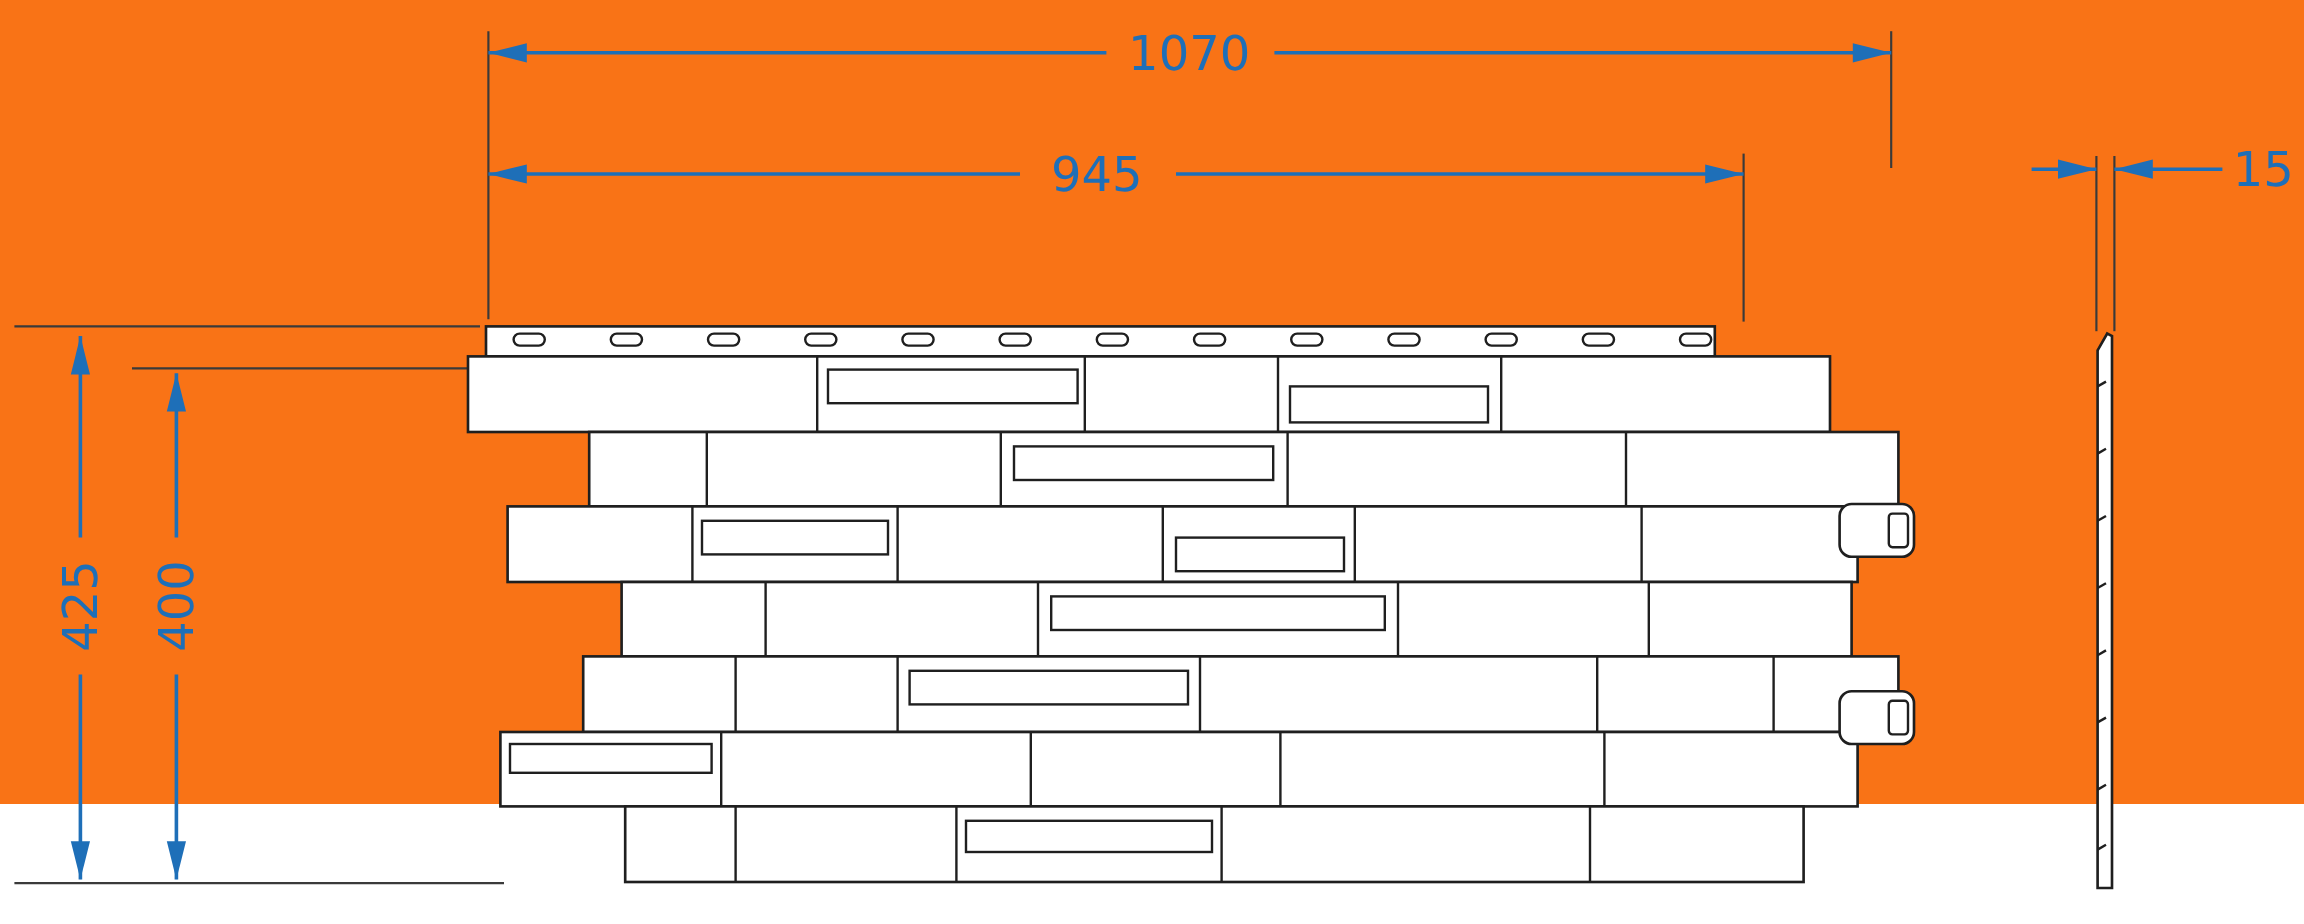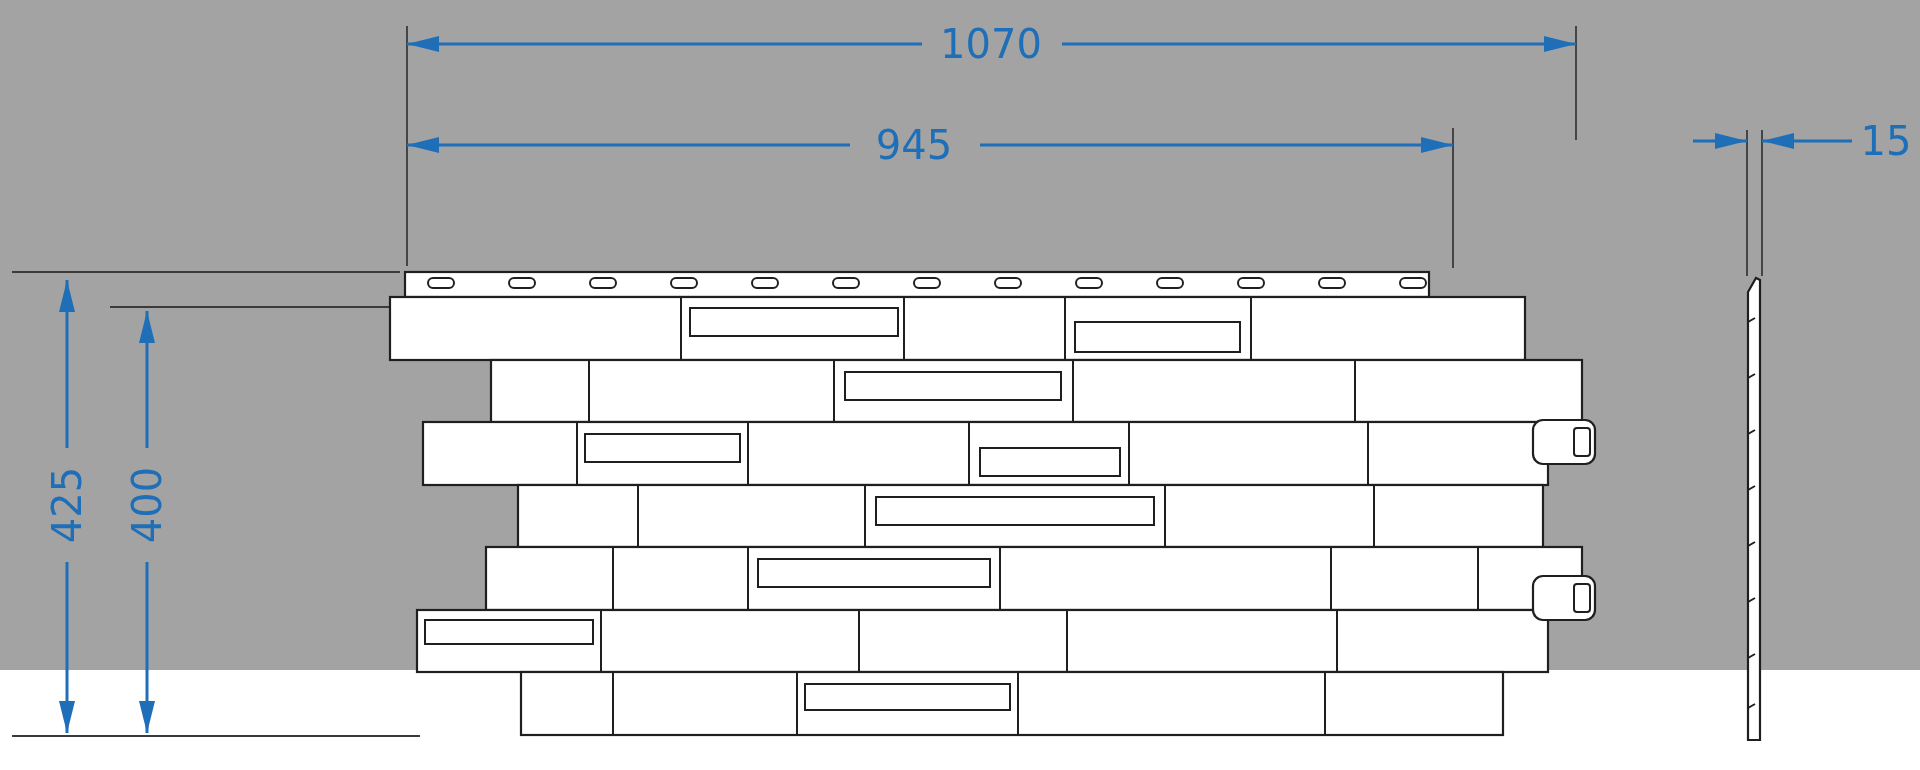--- a/index.html
+++ b/index.html
@@ -8,21 +8,21 @@
     background: #ffffff;
     width: 1920px;
     height: 770px;
     overflow: hidden;
     font-family: "DejaVu Sans", "Liberation Sans", sans-serif;
   }
   #stage {
     position: relative;
     width: 1920px;
     height: 670px;
-    background: #a3a3a3;
+    background: #f97316;
   }
   svg { display: block; }
   .ext-line {
     stroke: #3a3a3a;
     stroke-width: 1.8;
     fill: none;
   }
   .dim-line {
     stroke: #1e6fb8;
     stroke-width: 3;

